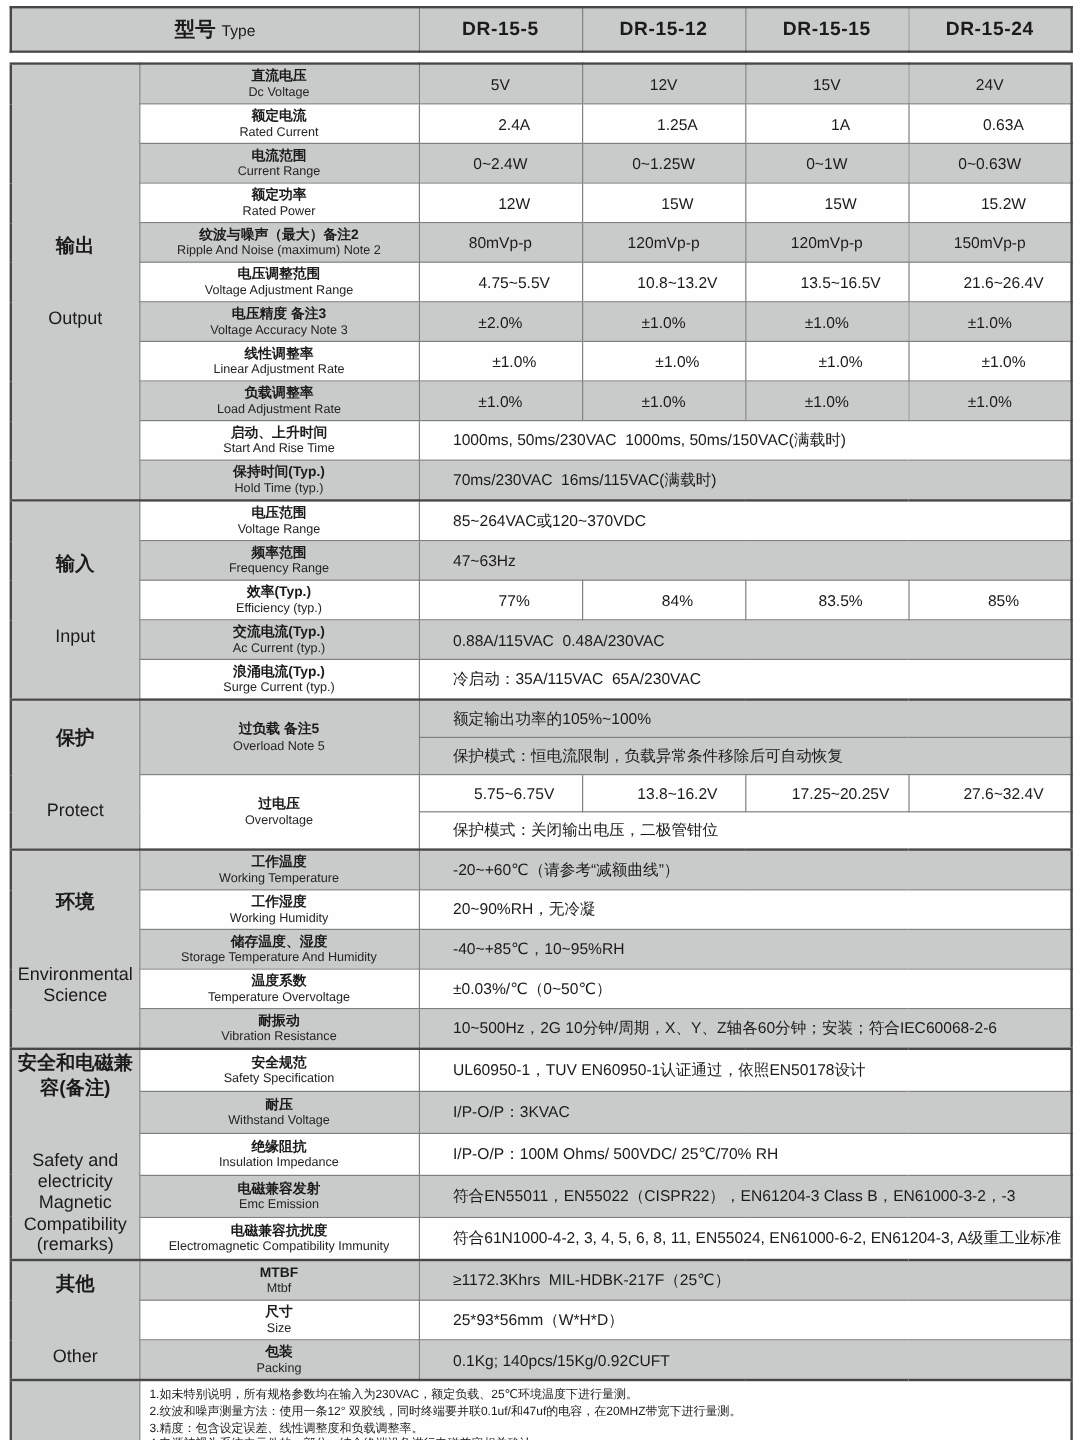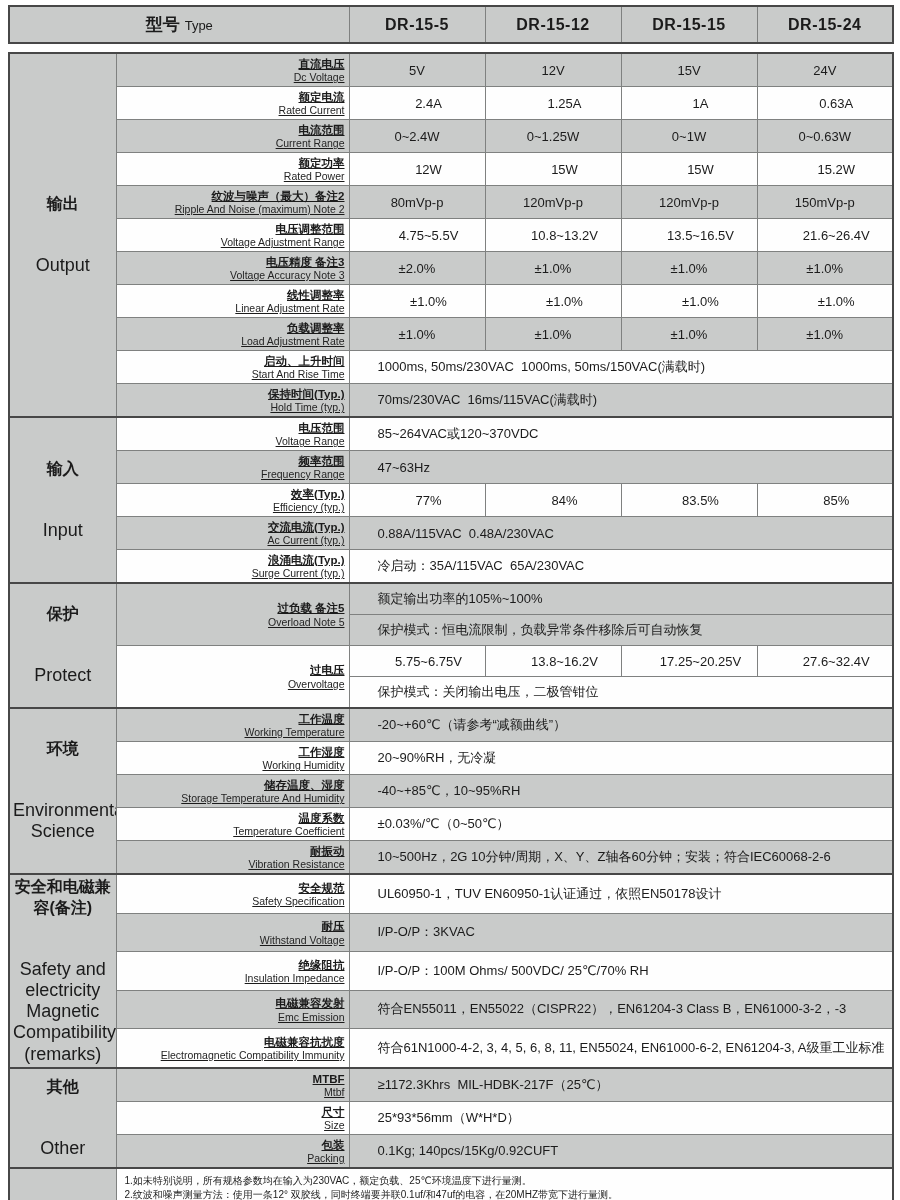--- a/index.html
+++ b/index.html
@@ -13,22 +13,22 @@
   table.hdr td{background:#c9cbca;text-align:center;height:33px;vertical-align:middle;}
   .type-cn{font-size:17px;font-weight:bold;}
   .type-en{font-size:13px;margin-left:5px;}
   .hdr-model{font-size:16px;font-weight:bold;letter-spacing:.5px;}
   
   tbody.section{border-top:2px solid #474747;}
   .cell-gray{background:#c9cbca;}
   .cell-white{background:#fefefe;padding-left:24px;}
   .sec-cell{background:#c9cbca;text-align:center;vertical-align:middle;padding:2px 3px;}
   .sec-cn{font-size:16px;font-weight:bold;line-height:1.3;}
-  .sec-en{font-size:18px;line-height:1.18;margin-top:40px;}
-  .param-cell{text-align:right;vertical-align:middle;padding:2px 4px 2px 4px;height:28px;text-decoration:underline;}
+  .sec-en{font-size:15px;line-height:1.18;margin-top:40px;}
+  .param-cell{text-align:center;vertical-align:middle;padding:2px 4px 2px 4px;height:28px;}
   .param-cn{font-size:11.5px;font-weight:bold;line-height:1.25;}
   .param-en{font-size:10.5px;line-height:1.15;color:#242424;}
   .val-cell{text-align:center;vertical-align:middle;font-size:13px;height:28px;margin-top:24px;}
   .span-cell{text-align:left;vertical-align:middle;font-size:13px;padding-left:28px;height:28px;}
   .notes-cell{vertical-align:top;padding:5px 10px 3px 8px;height:138px;}
   .note{margin:0;padding-left:13px;text-indent:-13px;}
   .note-cn{font-size:10px;line-height:1.38;}
 </style>
 </head>
 <body>
@@ -269,21 +269,21 @@
         <tr>
           <td class="param-cell cell-gray" rowspan="1">
             <div class="param-cn">储存温度、湿度</div>
             <div class="param-en">Storage Temperature And Humidity</div>
           </td>
           <td class="span-cell cell-gray" colspan="4">-40~+85℃，10~95%RH</td>
         </tr>
         <tr>
           <td class="param-cell cell-white" rowspan="1">
             <div class="param-cn">温度系数</div>
-            <div class="param-en">Temperature Coefficient</div>
+            <div class="param-en">Temperature Overvoltage</div>
           </td>
           <td class="span-cell cell-white" colspan="4">±0.03%/℃（0~50℃）</td>
         </tr>
         <tr>
           <td class="param-cell cell-gray" rowspan="1">
             <div class="param-cn">耐振动</div>
             <div class="param-en">Vibration Resistance</div>
           </td>
           <td class="span-cell cell-gray" colspan="4">10~500Hz，2G 10分钟/周期，X、Y、Z轴各60分钟；安装；符合IEC60068-2-6</td>
         </tr>

